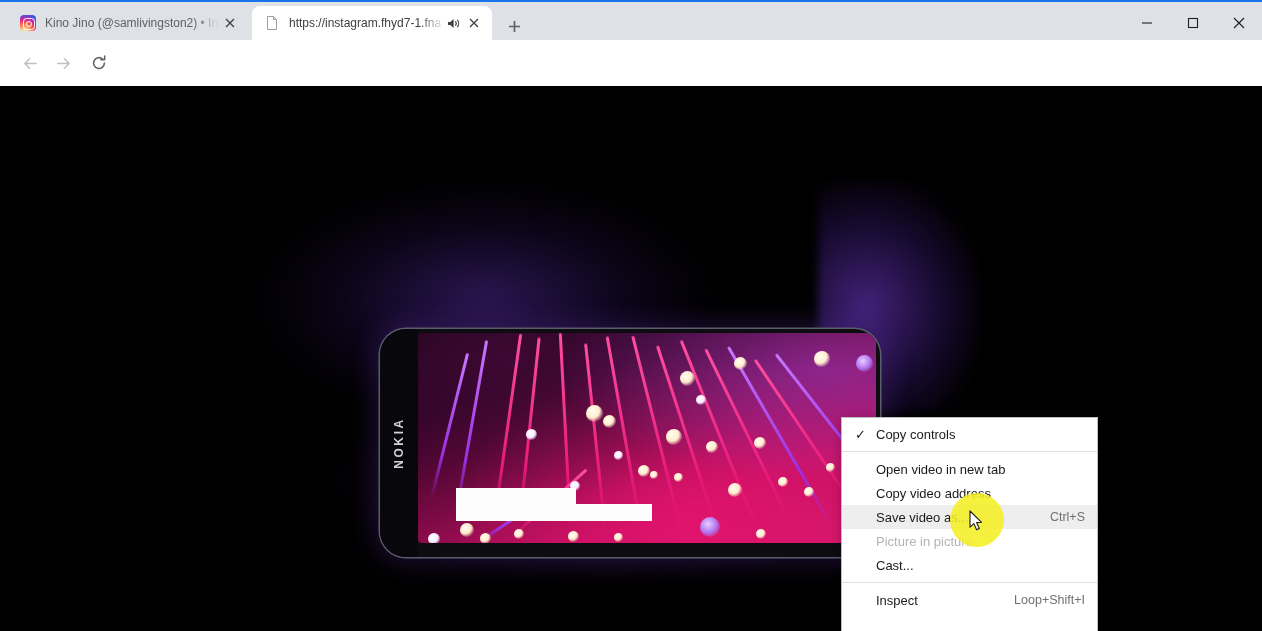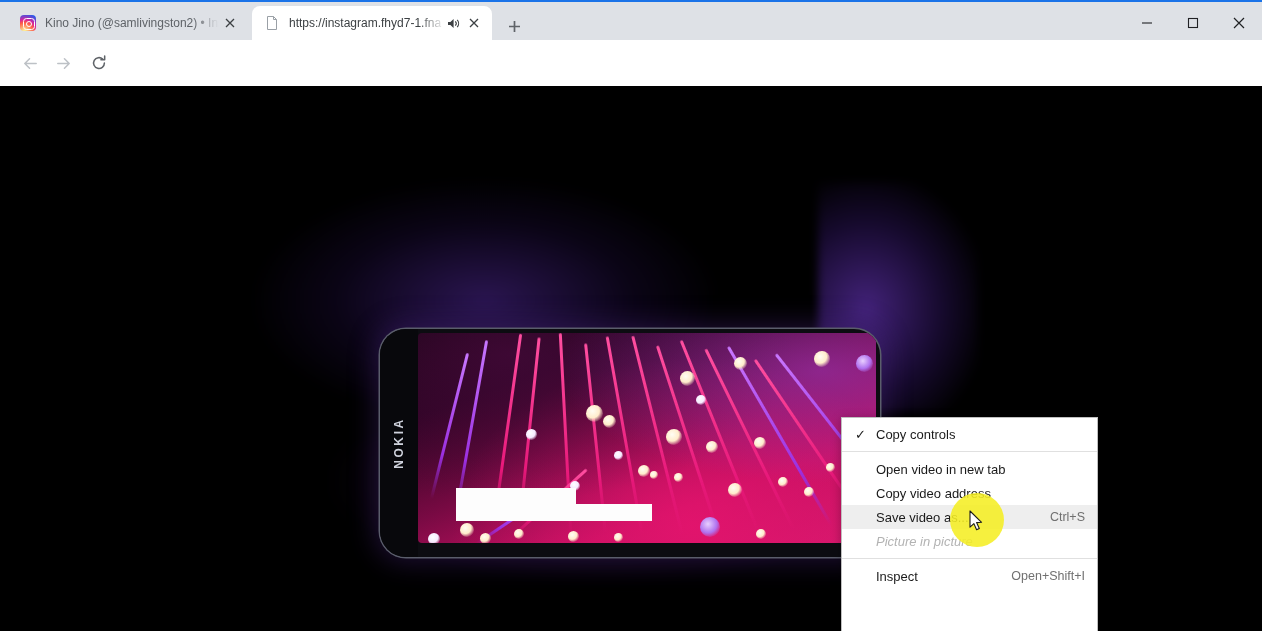--- a/index.html
+++ b/index.html
@@ -203,21 +203,21 @@
     border:1px solid #bfbfbf;
     box-shadow:0 2px 10px rgba(0,0,0,.28);
     padding:4px 0;
     font-size:13px; color:#1a1a1a;
   }
   .ctxitem {
     position:relative; height:24px; display:flex; align-items:center;
     padding-left:34px; padding-right:12px; white-space:nowrap;
   }
   .ctxitem.hl { background:#eeeeee; }
-  .ctxitem.disabled { color:#b3b3b3;font-style:italic; }
+  .ctxitem.disabled { color:#b3b3b3; }
   .ctxcheck {
     position:absolute; left:13px; top:50%; transform:translateY(-50%);
     font-size:13px; color:#1a1a1a; line-height:1;
   }
   .ctxaccel { margin-left:auto; color:#707070; font-size:12.5px; }
   .ctxsep { height:1px; background:#e0e0e0; margin:5px 0; }
 
   
   .cursor-halo {
     position:absolute; left:950px; top:407px; width:54px; height:54px;
@@ -428,26 +428,29 @@
       <div class="ctxitem">
         <span>Copy video address</span>
       </div>
       <div class="ctxitem hl">
         <span>Save video as...</span>
         <span class="ctxaccel">Ctrl+S</span>
       </div>
       <div class="ctxitem disabled">
         <span>Picture in picture</span>
       </div>
+      <div class="ctxitem">
+        <span>Cast...</span>
+      </div>
 
       <div class="ctxsep"></div>
 
       <div class="ctxitem">
         <span>Inspect</span>
-        <span class="ctxaccel">Open+Shift+I</span>
+        <span class="ctxaccel">Loop+Shift+I</span>
       </div>
     </div>
 
     <div class="cursor-halo"></div>
     <div class="cursor-ptr">
       <svg width="15" height="22" viewBox="0 0 15 22">
         <path d="M1 1 L1 17.2 L4.9 13.6 L7.6 19.8 L10.3 18.6 L7.6 12.6 L12.6 12.3 Z" fill="#fff" stroke="#1a1a1a" stroke-width="1.1" stroke-linejoin="round"></path>
       </svg>
     </div>
   </div>

